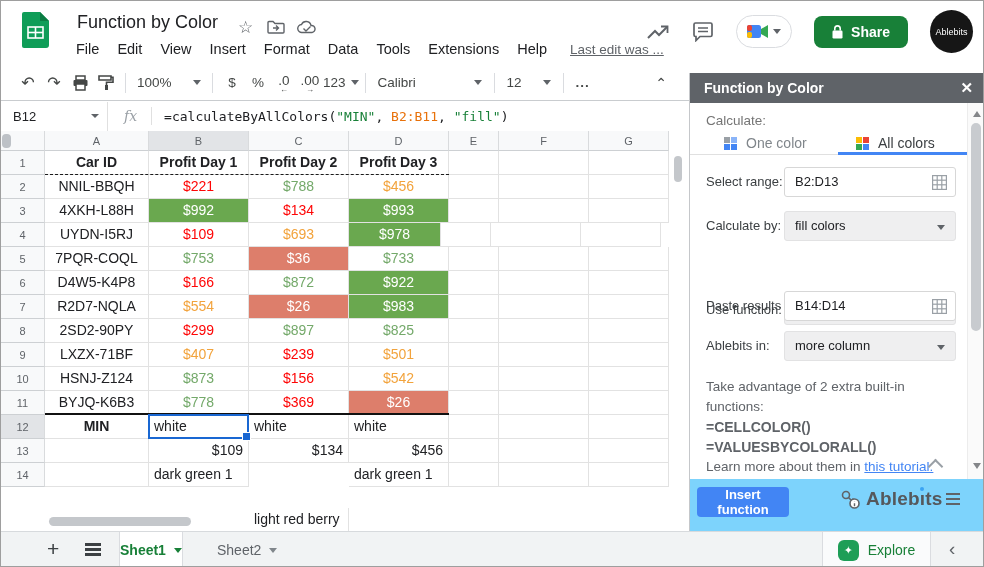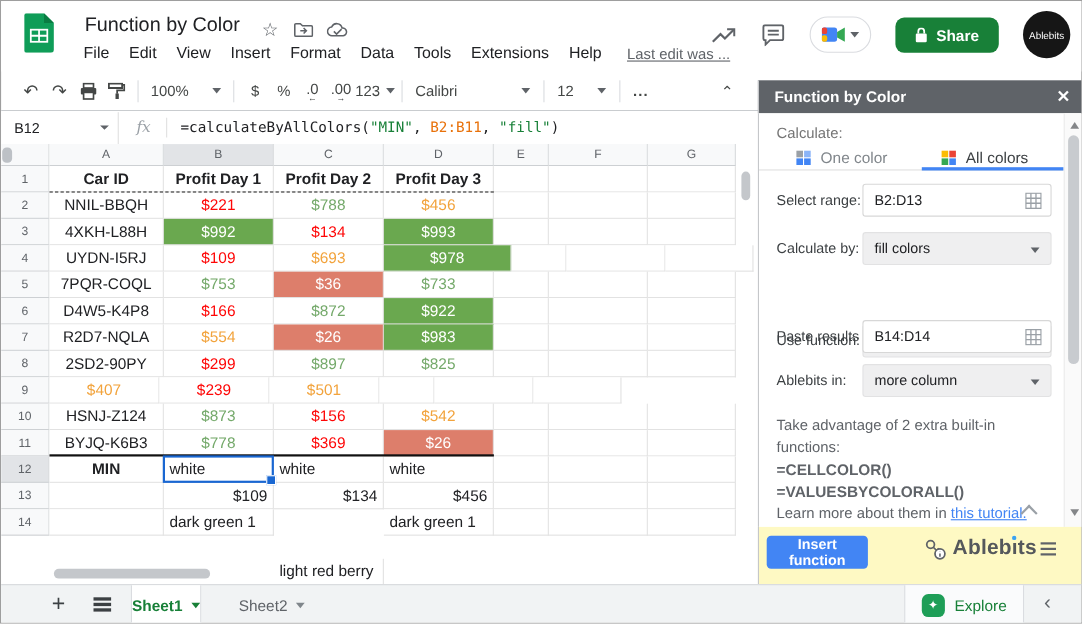--- a/index.html
+++ b/index.html
@@ -84,21 +84,21 @@
   .fc-caret{position:absolute;right:10px;top:13px;}
   #info-block{left:16px;top:274px;width:250px;color:#5f6368;font-size:13.5px;line-height:20px;}
   .fn-line{font-weight:bold;font-size:14px;}
   #tutorial-link{color:#4285f4;text-decoration:underline;}
   #panel-chevron{left:240px;top:358px;width:9px;height:9px;border-left:2px solid #9aa0a6;border-top:2px solid #9aa0a6;transform:rotate(45deg);}
   #panel-scroll{left:277px;top:0;width:18px;height:376px;background:#fafafa;border-left:1px solid #ececec;}
   .sb-arrow{position:absolute;left:5px;width:0;height:0;border-left:4px solid transparent;border-right:4px solid transparent;}
   #sb-up{top:8px;border-bottom:6px solid #848689;}
   #sb-down{bottom:10px;border-top:6px solid #848689;}
   #sb-thumb{position:absolute;left:3px;top:20px;width:10px;height:208px;background:#c8cbcf;border-radius:5px;}
-  #panel-footer{left:688px;top:478px;width:296px;height:52px;background:#fef9c3;border-left:1px solid #c5c7ca;box-sizing:border-box;}
+  #panel-footer{left:688px;top:478px;width:296px;height:52px;background:#7dd3fc;border-left:1px solid #c5c7ca;box-sizing:border-box;}
   #insert-btn{left:7px;top:8px;width:92px;height:30px;background:#4285f4;color:#fff;font-weight:bold;font-size:13px;border:none;border-radius:4px;display:flex;align-items:center;justify-content:center;}
   #key-ico{left:150px;top:10px;}
   #brand{left:176px;top:9px;font-size:19px;font-weight:bold;color:#55585c;letter-spacing:0.2px;}
   #brand .i-dot{position:relative;}
   #brand .i-dot::after{content:"";position:absolute;left:0.5px;top:-1px;width:4px;height:4px;border-radius:50%;background:#3aa3f3;}
   #hamburger{left:256px;top:14px;width:14px;}
   #hamburger i{display:block;height:2px;background:#5f6368;margin-bottom:3px;}
 
   
   #sheetbar{left:0;top:530px;width:984px;height:37px;background:#f1f3f4;border-top:1px solid #d7dadd;box-sizing:border-box;}
@@ -296,21 +296,21 @@
           <div class="cell gfill" style="width: 100px;">$993</div>
           <div class="cell" style="width: 50px;"></div>
           <div class="cell" style="width: 90px;"></div>
           <div class="cell" style="width: 80px;"></div>
         </div>
         <div class="grid-row">
           <div class="rowh" style="width: 44px; height: 24px;">4</div>
           <div class="cell" style="width: 104px;">UYDN-I5RJ</div>
           <div class="cell red" style="width: 100px;">$109</div>
           <div class="cell orange" style="width: 100px; text-align: center;">$693</div>
-          <div class="cell gfill" style="width: 116px;">$978</div>
+          <div class="cell gfill" style="width: 92px;">$978</div>
           <div class="cell" style="width: 50px;"></div>
           <div class="cell" style="width: 90px;"></div>
           <div class="cell" style="width: 80px;"></div>
         </div>
         <div class="grid-row">
           <div class="rowh" style="width: 44px; height: 24px;">5</div>
           <div class="cell" style="width: 104px;">7PQR-COQL</div>
           <div class="cell green" style="width: 100px;">$753</div>
           <div class="cell rfill" style="width: 100px;">$36</div>
           <div class="cell green" style="width: 100px;">$733</div>
@@ -343,20 +343,21 @@
           <div class="cell" style="width: 104px;">2SD2-90PY</div>
           <div class="cell red" style="width: 100px;">$299</div>
           <div class="cell green" style="width: 100px;">$897</div>
           <div class="cell green" style="width: 100px;">$825</div>
           <div class="cell" style="width: 50px;"></div>
           <div class="cell" style="width: 90px;"></div>
           <div class="cell" style="width: 80px;"></div>
         </div>
         <div class="grid-row">
           <div class="rowh" style="width: 44px; height: 24px;">9</div>
+          <div class="cell" style="width: 104px;">LXZX-71BF</div>
           <div class="cell orange" style="width: 100px;">$407</div>
           <div class="cell red" style="width: 100px;">$239</div>
           <div class="cell orange" style="width: 100px;">$501</div>
           <div class="cell" style="width: 50px;"></div>
           <div class="cell" style="width: 90px;"></div>
           <div class="cell" style="width: 80px;"></div>
         </div>
         <div class="grid-row">
           <div class="rowh" style="width: 44px; height: 24px;">10</div>
           <div class="cell" style="width: 104px;">HSNJ-Z124</div>

